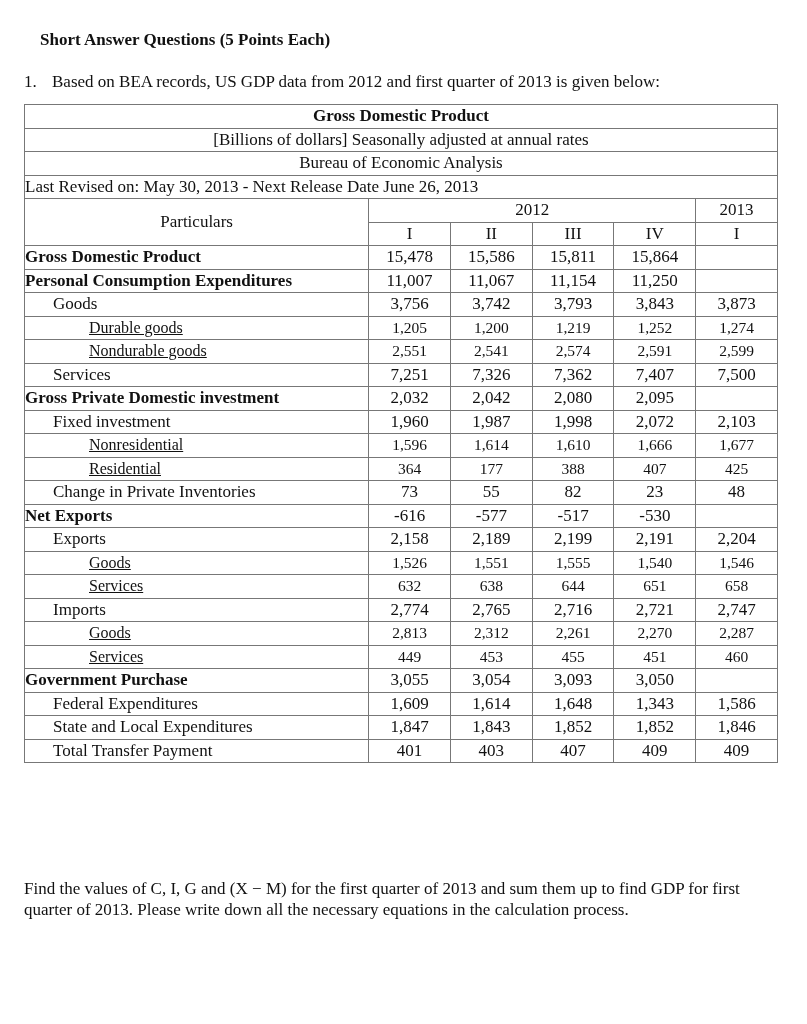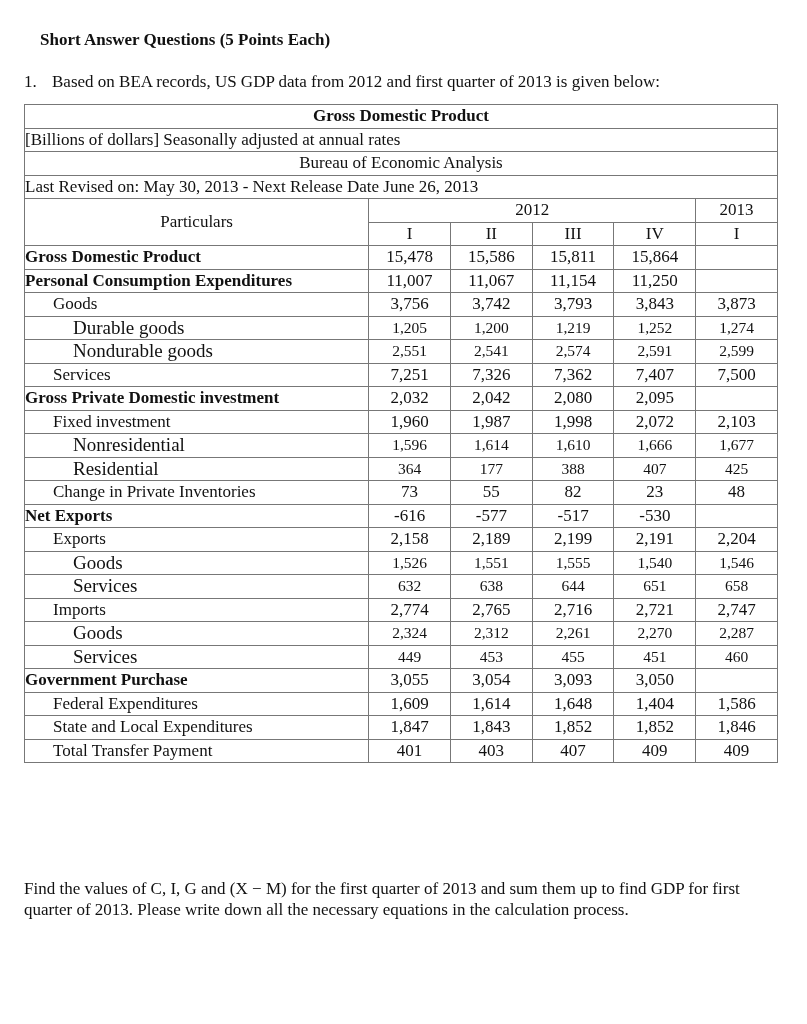--- a/index.html
+++ b/index.html
@@ -16,30 +16,30 @@
   }
   .question .num { display: inline-block; width: 28px; }
   table.gdp {
     position: absolute; left: 24px; top: 104px; width: 754px;
     border-collapse: collapse; font-size: 17px;
   }
   table.gdp td {
     border: 1.5px solid #777; padding: 0; line-height: 22.5px; height: 22.5px;
   }
   .title-row td { text-align: center; font-weight: bold; height: 26px; line-height: 26px; }
-  .sub1 td { height: 46px; margin-top: 44px; }
+  .sub1 td { text-align: center; height: 46px; margin-top: 44px; }
   .sub2 td { text-align: center; height: 26px; }
   .sub3 td { text-align: left; height: 50px; }
   .hdr td { text-align: center; }
   td.particulars-hdr { width: 340px; vertical-align: middle; }
   td.num { text-align: center; width: 80px; }
   td.label { padding-left: 8px; }
   td.label.lvl0 { font-weight: bold; }
   td.label.lvl1 { padding-left: 28px; }
-  td.label.lvl2 { padding-left: 48px; font-size: 19px; }
+  td.label.lvl2 { padding-left: 64px; font-size: 16px; text-decoration: underline; }
   tr.sm td.num { font-size: 15.5px; }
   .footer {
     position: absolute; left: 24px; top: 878px; width: 760px;
     font-size: 17px; line-height: 21px;
   }
 </style>
 </head>
 <body>
 
 <div class="heading">Short Answer Questions (5 Points Each)</div>
@@ -197,21 +197,21 @@
       <tr>
         <td class="label lvl1">Imports</td>
         <td class="num">2,774</td>
         <td class="num">2,765</td>
         <td class="num">2,716</td>
         <td class="num">2,721</td>
         <td class="num">2,747</td>
       </tr>
       <tr class="sm">
         <td class="label lvl2">Goods</td>
-        <td class="num">2,324</td>
+        <td class="num">2,813</td>
         <td class="num">2,312</td>
         <td class="num">2,261</td>
         <td class="num">2,270</td>
         <td class="num">2,287</td>
       </tr>
       <tr class="sm">
         <td class="label lvl2">Services</td>
         <td class="num">449</td>
         <td class="num">453</td>
         <td class="num">455</td>
@@ -224,21 +224,21 @@
         <td class="num">3,054</td>
         <td class="num">3,093</td>
         <td class="num">3,050</td>
         <td class="num"></td>
       </tr>
       <tr>
         <td class="label lvl1">Federal Expenditures</td>
         <td class="num">1,609</td>
         <td class="num">1,614</td>
         <td class="num">1,648</td>
-        <td class="num">1,404</td>
+        <td class="num">1,343</td>
         <td class="num">1,586</td>
       </tr>
       <tr>
         <td class="label lvl1">State and Local Expenditures</td>
         <td class="num">1,847</td>
         <td class="num">1,843</td>
         <td class="num">1,852</td>
         <td class="num">1,852</td>
         <td class="num">1,846</td>
       </tr>

